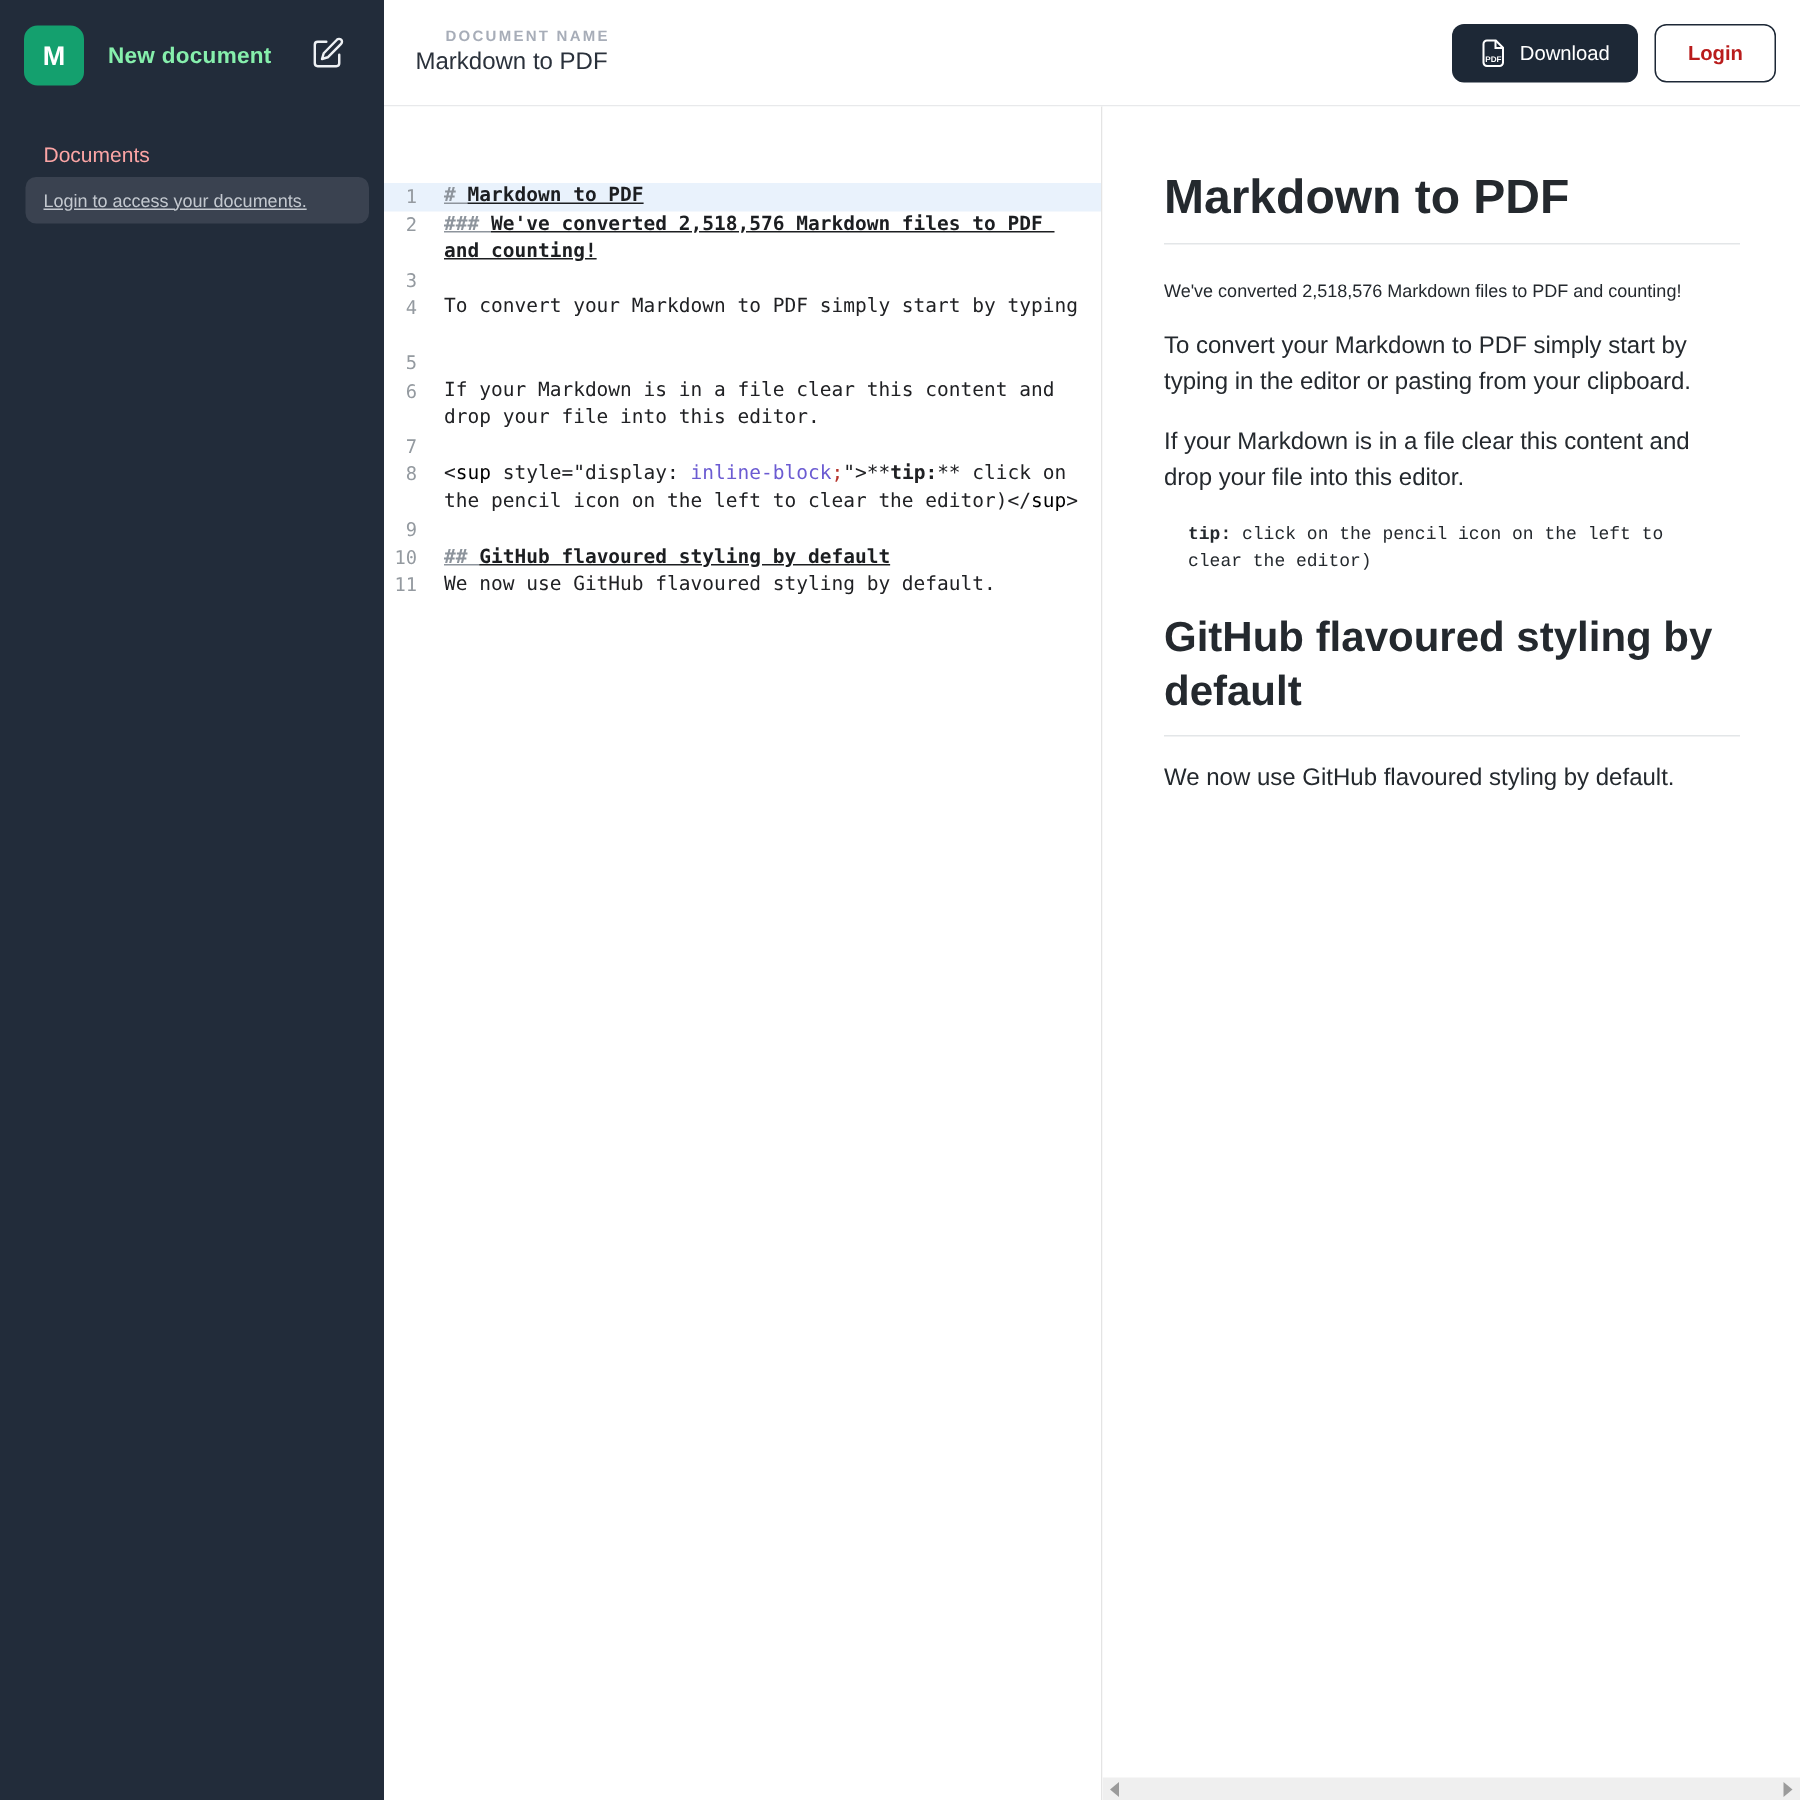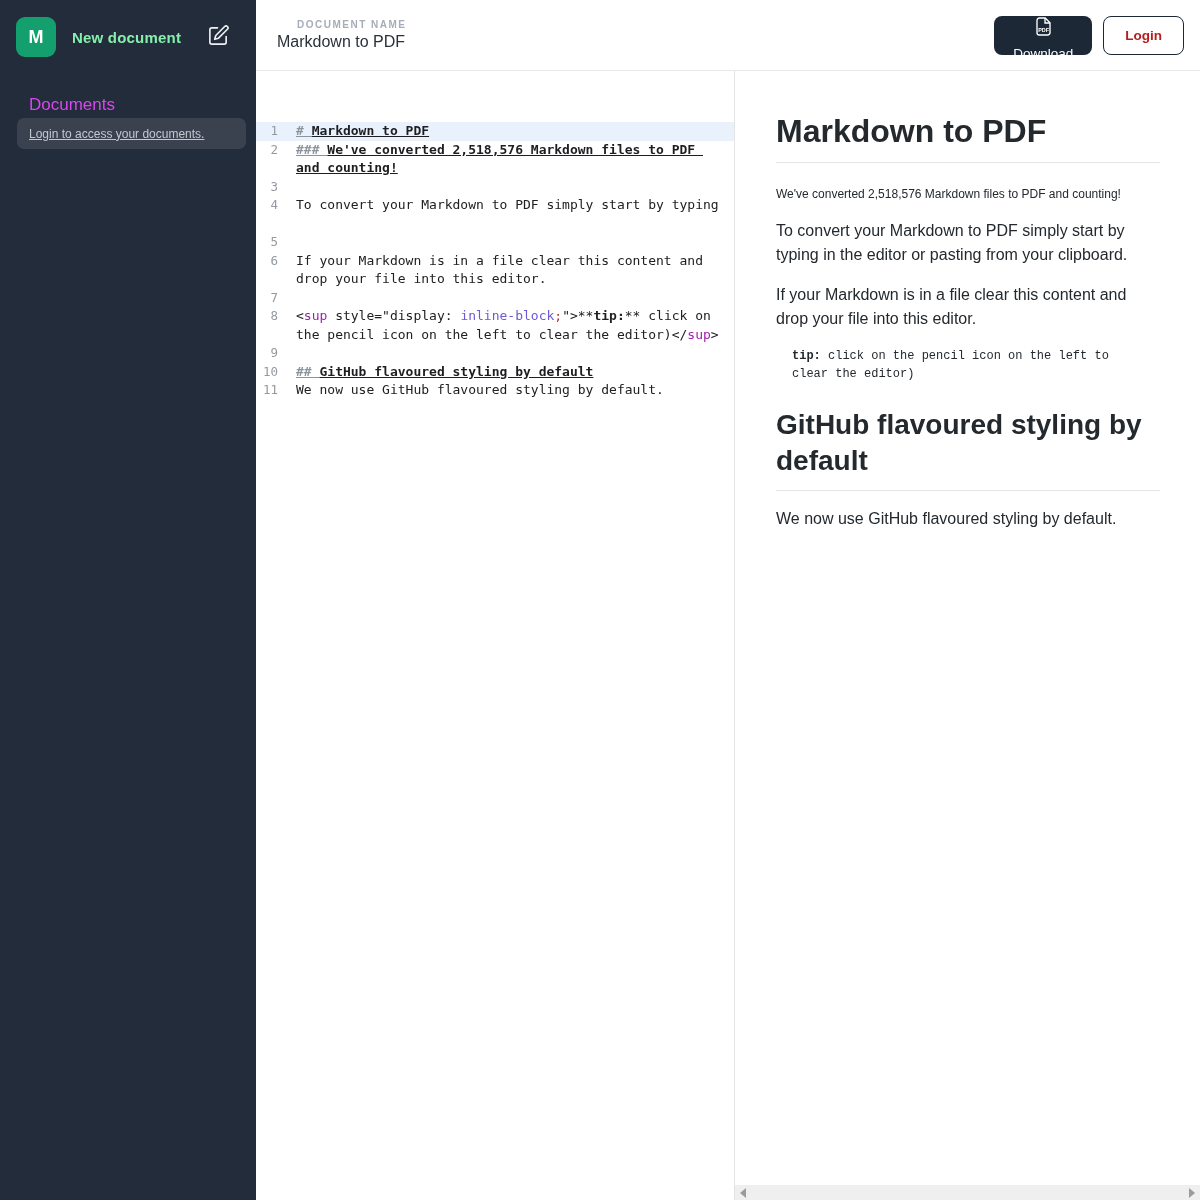--- a/index.html
+++ b/index.html
@@ -7,52 +7,52 @@
     font-family:"Liberation Sans", sans-serif; }
   .app { display:flex; width:1200px; height:1200px; }
 
   
   .sidebar { width:256px; flex:0 0 256px; background:#222c3a; color:#fff; position:relative; }
   .sidebar-top { display:flex; align-items:center; padding:17px 16px 0 16px; }
   .logo { width:40px; height:40px; border-radius:9px; background:#14a06e; display:flex;
     align-items:center; justify-content:center; font-weight:bold; font-size:18px; color:#fff; }
   .app-name { margin-left:16px; font-size:15px; font-weight:600; color:#86efac; letter-spacing:.2px; flex:1; }
   .edit-btn { background:none; border:none; cursor:pointer; padding:2px; margin-right:8px; display:flex; }
-  .docs-label { margin:38px 0 0 29px; font-size:17px; color:#d946ef; }
+  .docs-label { margin:38px 0 0 29px; font-size:14px; color:#fca5a5; }
   .login-notice { position:absolute; left:17px; top:118px; width:229px; height:31px;
     background:#3a4250; border-radius:7px; color:#c3c8cf; font-size:12px;
     display:flex; align-items:center; padding-left:12px;text-decoration:underline; }
 
   
   .main { flex:1; display:flex; flex-direction:column; min-width:0; }
   .topbar { height:71px; flex:0 0 71px; background:#fff; border-bottom:1px solid #e8e9eb;
     display:flex; align-items:center; justify-content:space-between; padding:0 16px 0 21px; }
   .doc-label { font-size:10px; font-weight:600; letter-spacing:1.5px; color:#a7adb8; margin-bottom:3px;padding-left:20px; }
   .doc-title { font-size:16px; color:#2a313b; }
   .actions { display:flex; gap:11px; align-items:center; }
   .btn-download { display:flex; align-items:center; gap:9px; height:39px; padding:0 19px;
     background:#1d2836; color:#fff; border:none; border-radius:8px; font-size:13.5px;
-    font-weight:500; cursor:pointer; font-family:"Liberation Sans",sans-serif;flex-direction:column; }
+    font-weight:500; cursor:pointer; font-family:"Liberation Sans",sans-serif; }
   .btn-login { height:39px; padding:0 21px; background:#fff; color:#b91c1c;
     border:1.5px solid #1d2836; border-radius:8px; font-size:13.5px; font-weight:600;
     cursor:pointer; font-family:"Liberation Sans",sans-serif; }
 
   
   .workspace { flex:1; display:flex; min-height:0; }
 
   
   .editor { width:479px; flex:0 0 479px; background:#fff; border-right:1px solid #e4e4e4;
     padding-top:51px; font-family:"DejaVu Sans Mono", monospace; font-size:13px; }
   .crow { display:flex; height:18.5px; line-height:18.5px; }
   .crow.active { background:#e9f2fc; }
   .gut { flex:0 0 22px; text-align:right; color:#949aa0; font-size:12.5px; user-select:none; }
   .ltx { padding-left:18px; white-space:pre; color:#202124; }
   .c-mark { color:#8d949c; font-weight:bold; text-decoration:underline; }
   .c-head { color:#1c1e21; font-weight:bold; text-decoration:underline; }
-  .c-tag  { color:#a21caf; }
+  .c-tag  { color:#000000; }
   .c-kw   { color:#6b5bd2; }
   .c-err  { color:#b5342c; }
   .c-bold { font-weight:bold; }
 
   
   .preview { flex:1; position:relative; background:#fff; padding:40px 40px 0 41px;
     color:#24292e; overflow:hidden; }
   .preview h1 { font-size:32px; font-weight:700; line-height:1.25;
     padding-bottom:11px; border-bottom:1px solid #e3e6e8; margin-bottom:16px; }
   .preview h3 { font-size:12px; font-weight:400; line-height:1.3; margin:24px 0 16px; }

